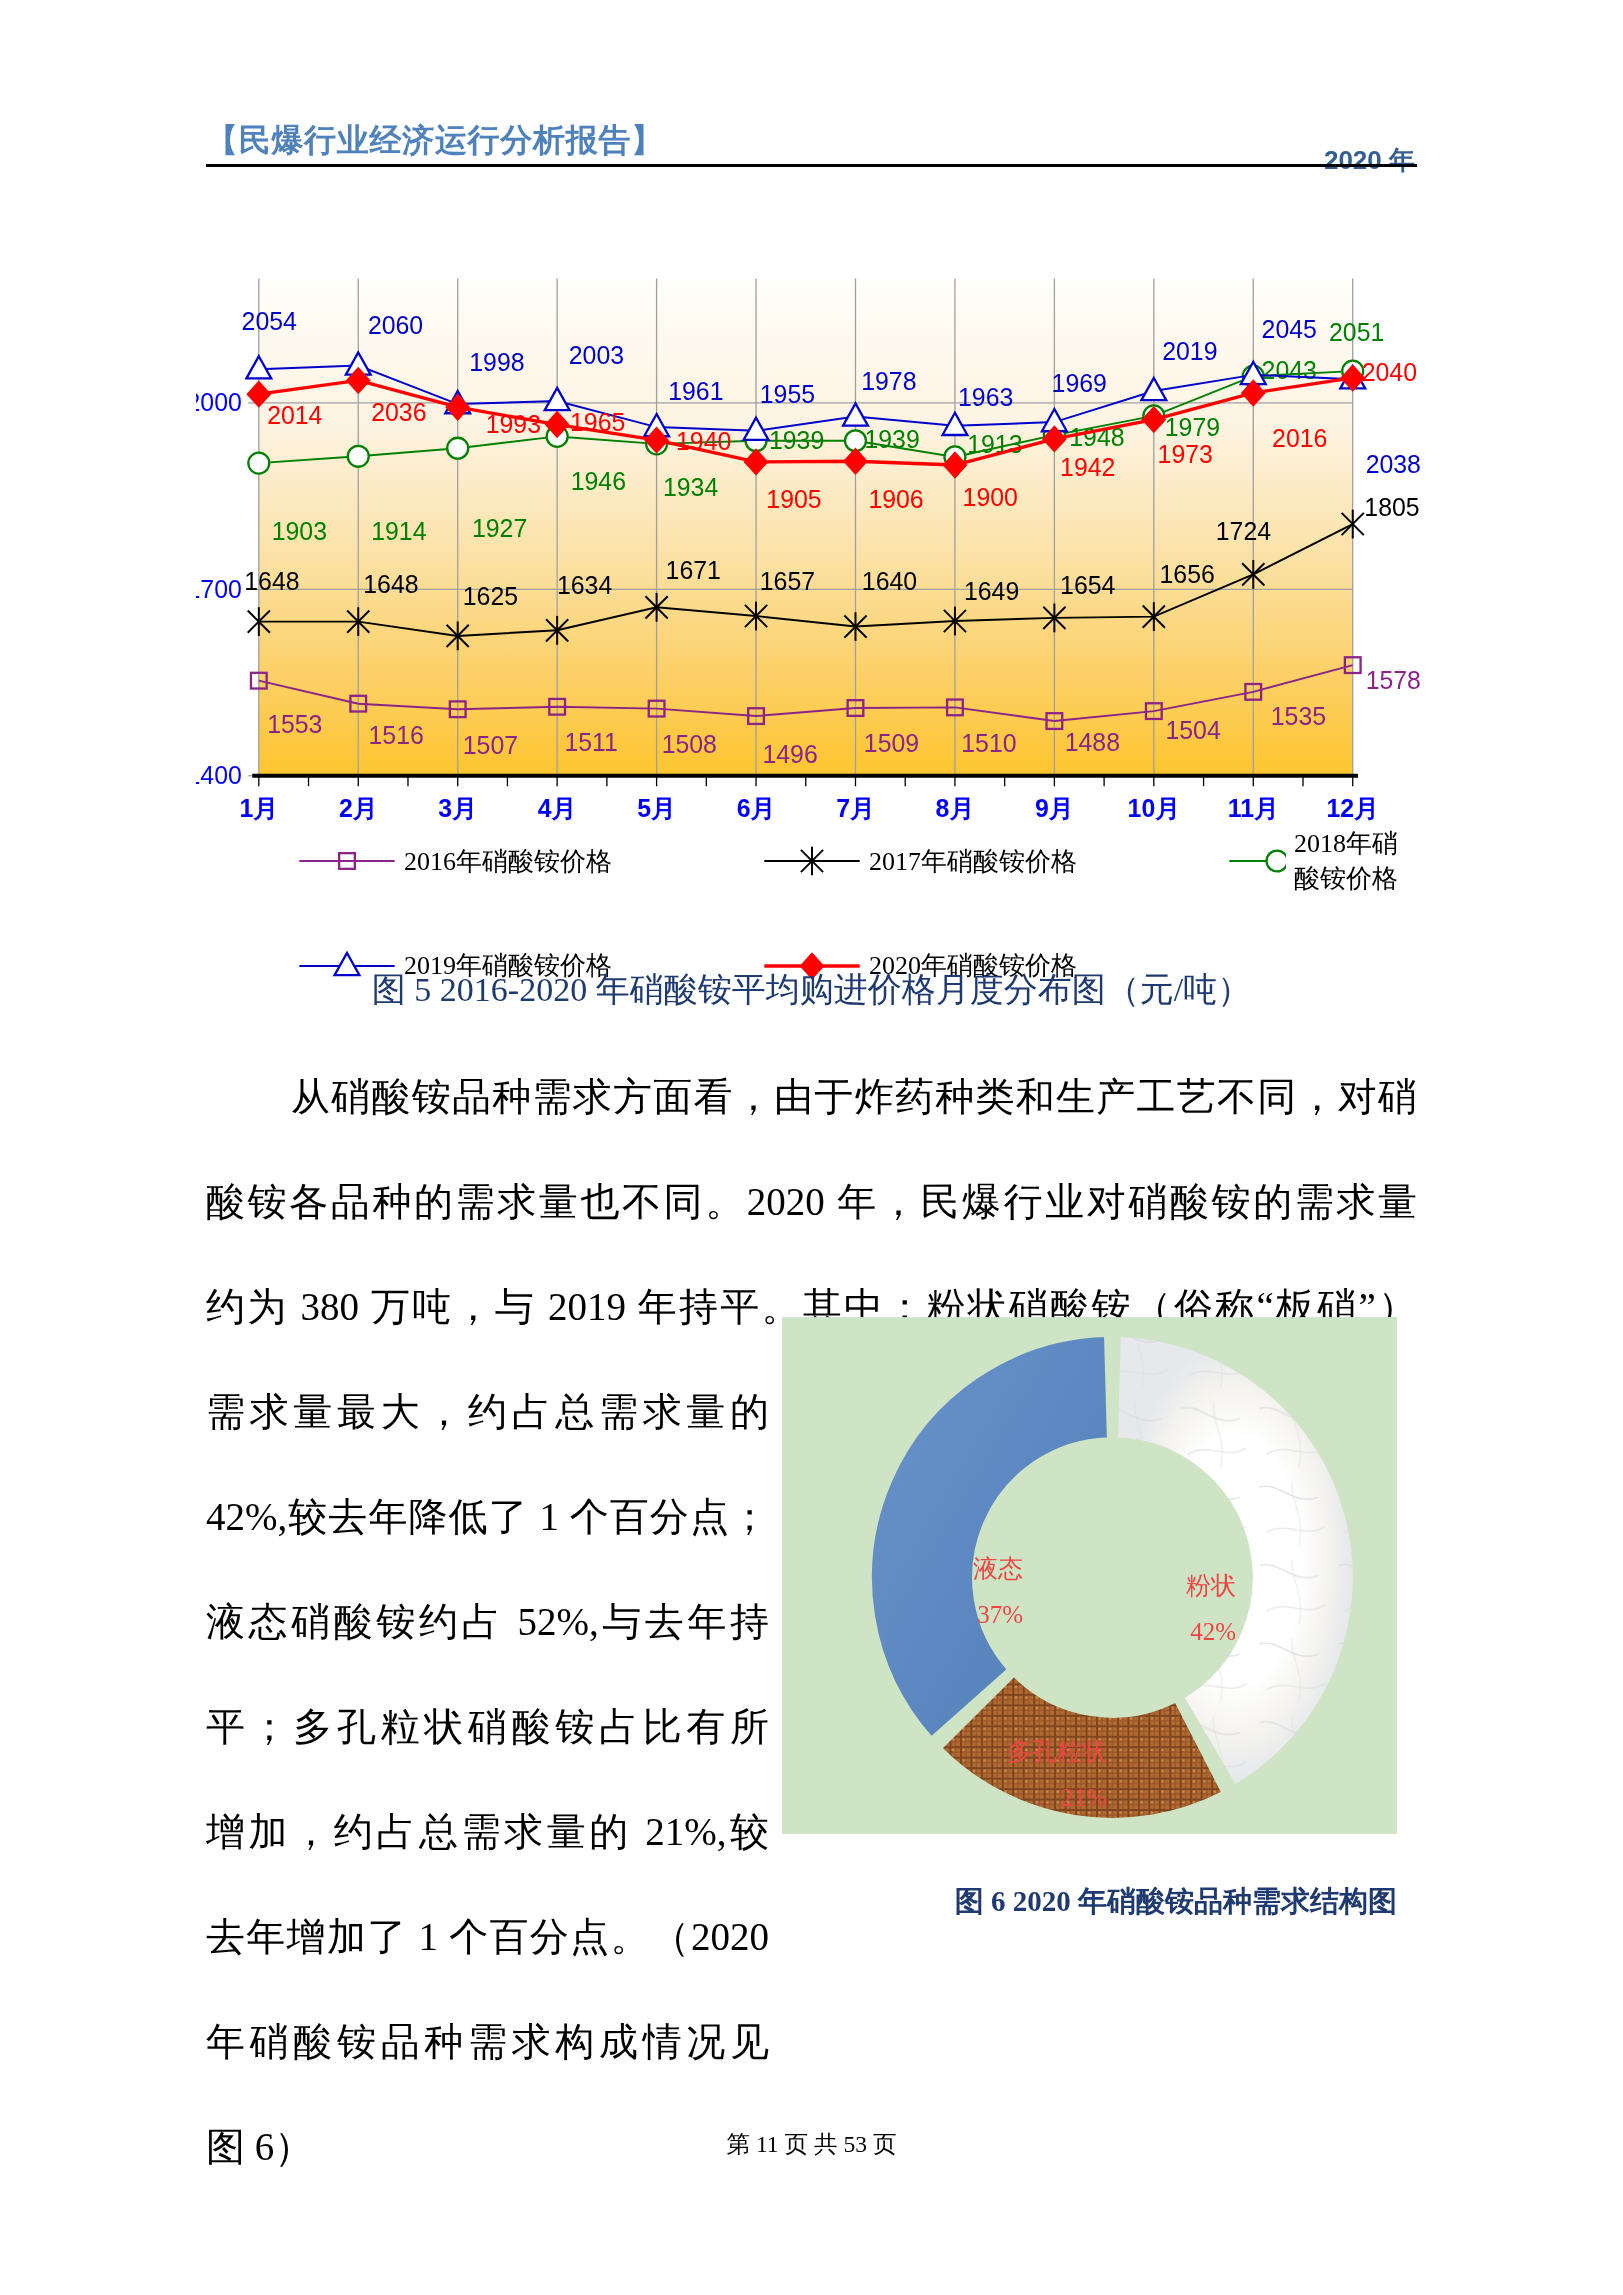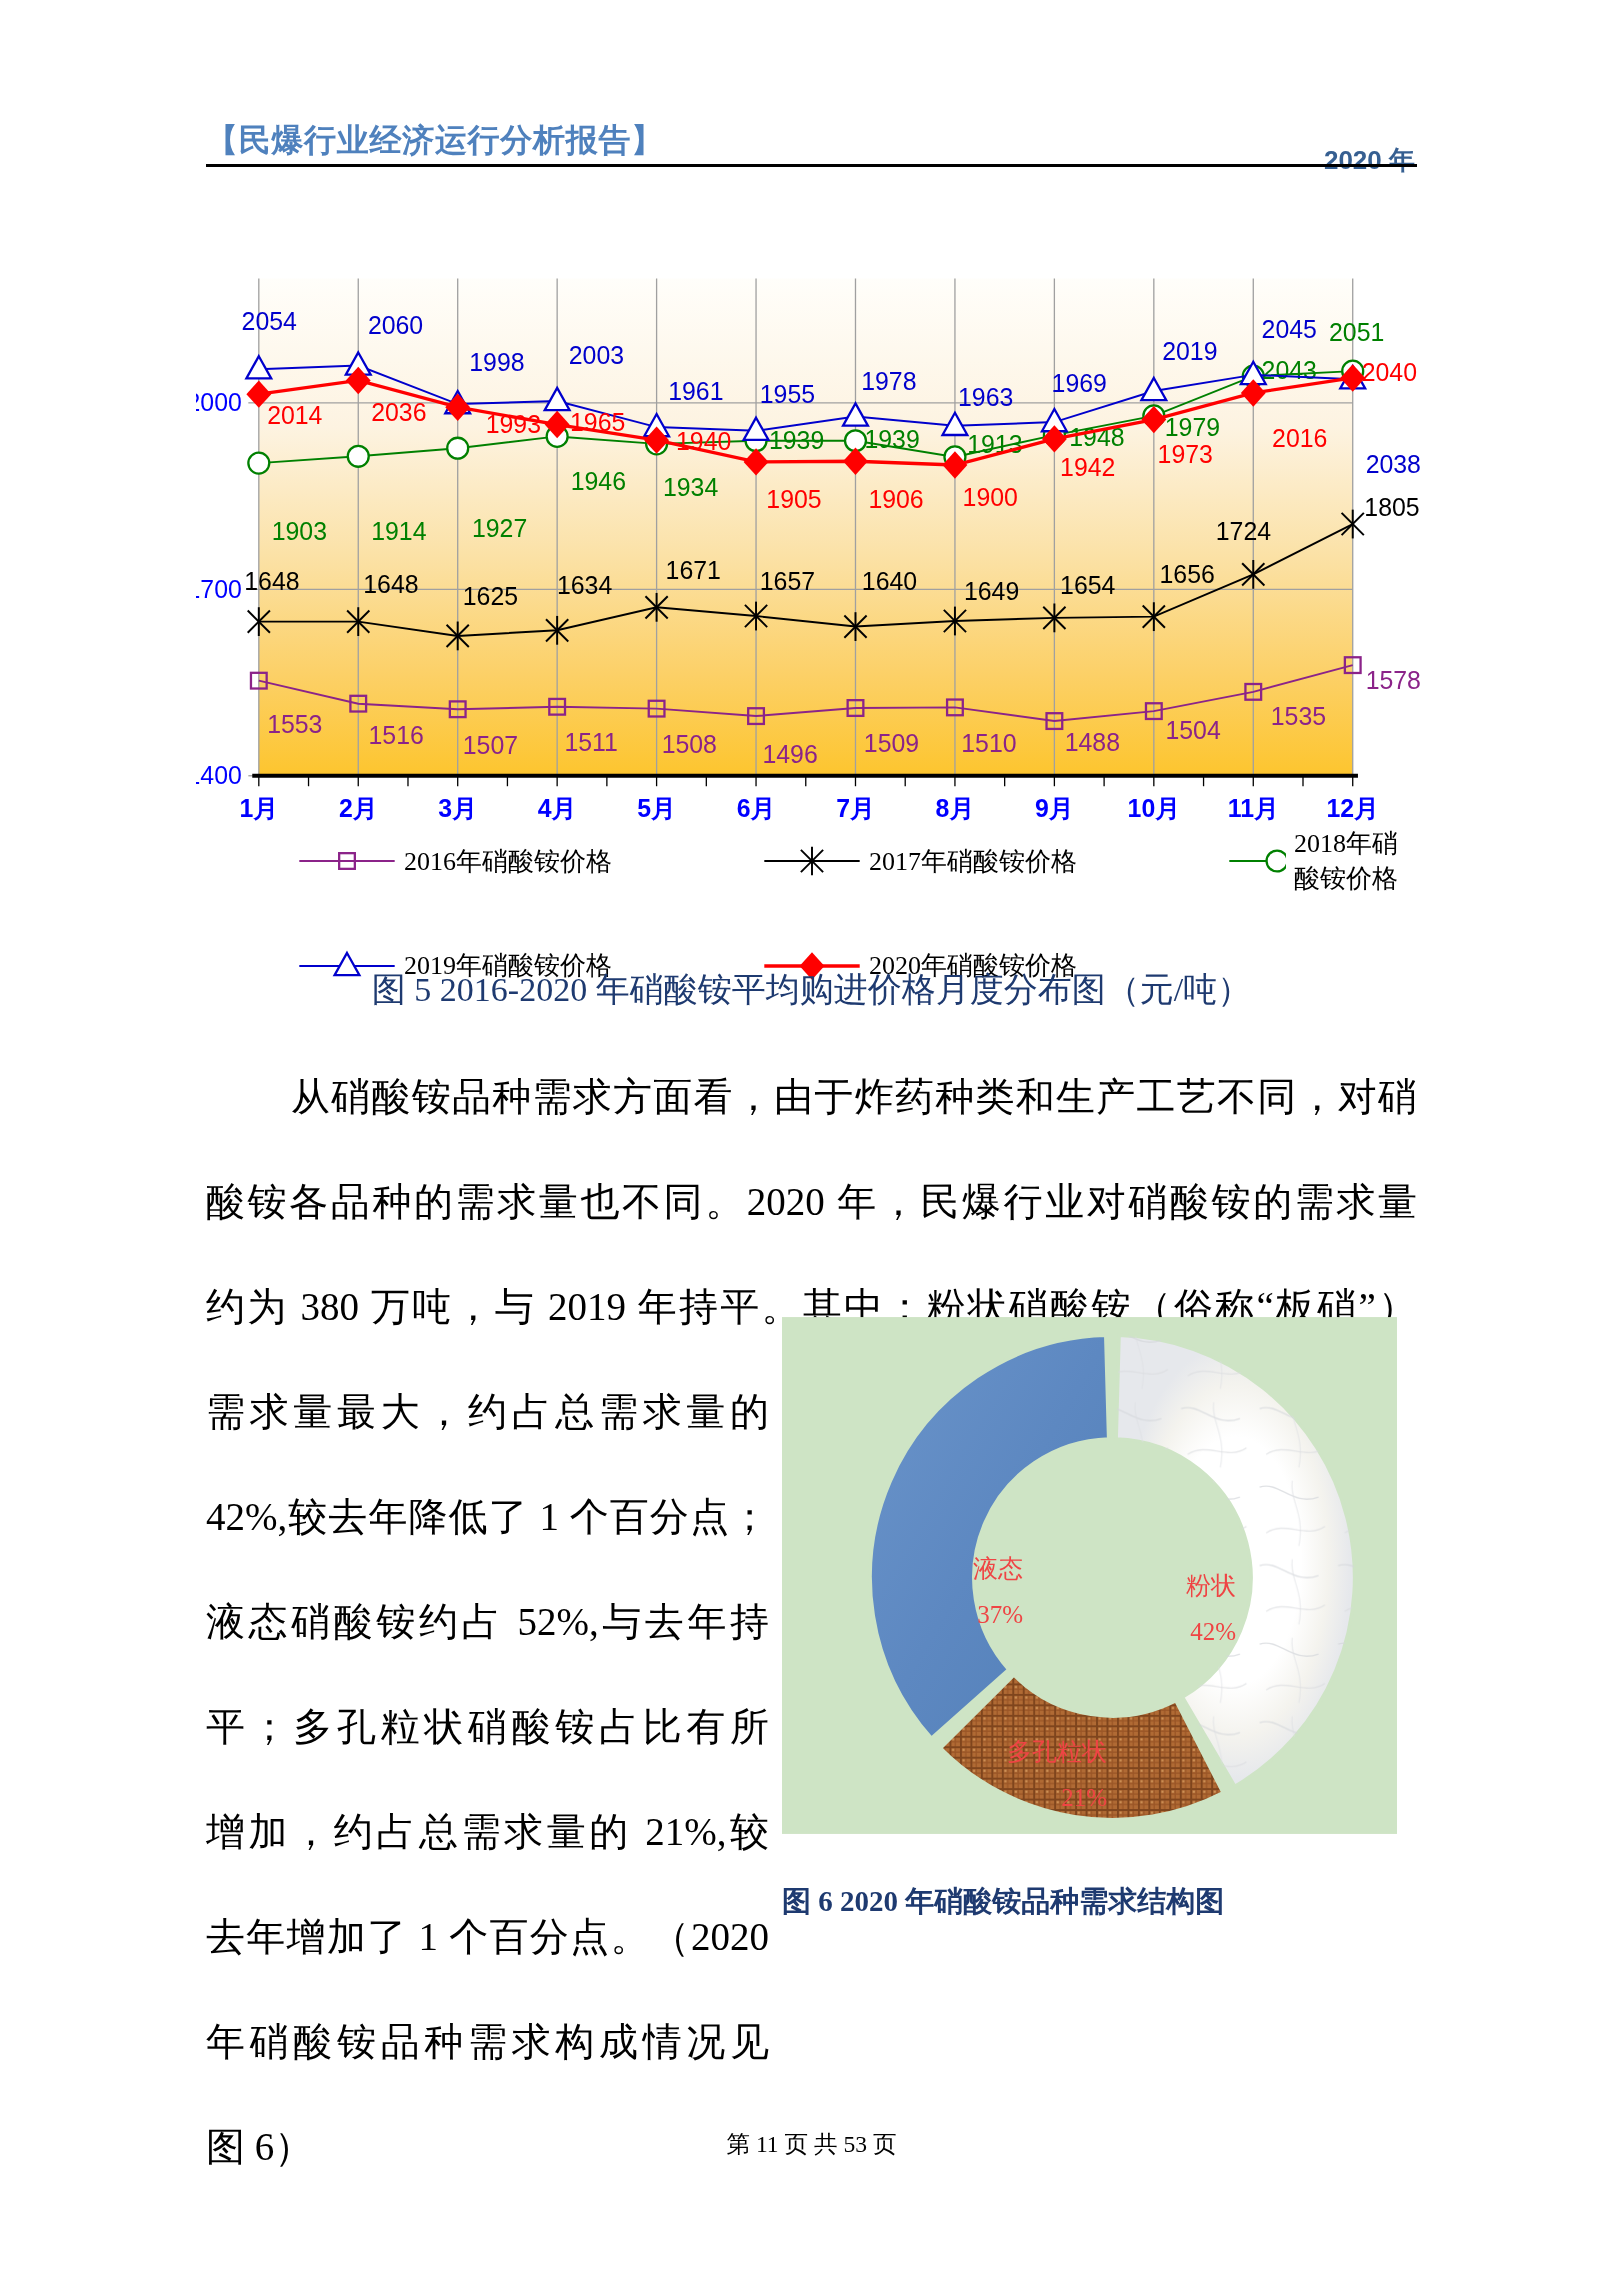--- a/index.html
+++ b/index.html
@@ -25,21 +25,21 @@
               white-space:nowrap;overflow:visible;}
   .para .line.full{width:1211px;}
   .para .line.narrow{width:563px;}
   .para .line.plain{text-align:left;text-align-last:auto;width:563px;}
   .para .line.indent{text-indent:85px;}
   
   .fig6{position:absolute;left:782px;top:1317px;width:615px;height:517px;}
   .fig6 svg{position:absolute;left:0;top:0;}
   .donut-label{position:absolute;transform:translate(-50%,-50%);text-align:right;
                font-size:25px;line-height:46px;color:#ef4444;}
-  .caption6{position:absolute;left:782px;top:1882px;width:615px;text-align:left;
+  .caption6{position:absolute;left:782px;top:1882px;width:615px;text-align:right;
             font-size:29px;font-weight:bold;color:#1e3a70;}
   
   .footer{position:absolute;left:0;top:2128px;width:1623px;text-align:center;
           font-size:23.6px;color:#000;}
 </style>
 </head>
 <body>
 
 <div class="page">
 

